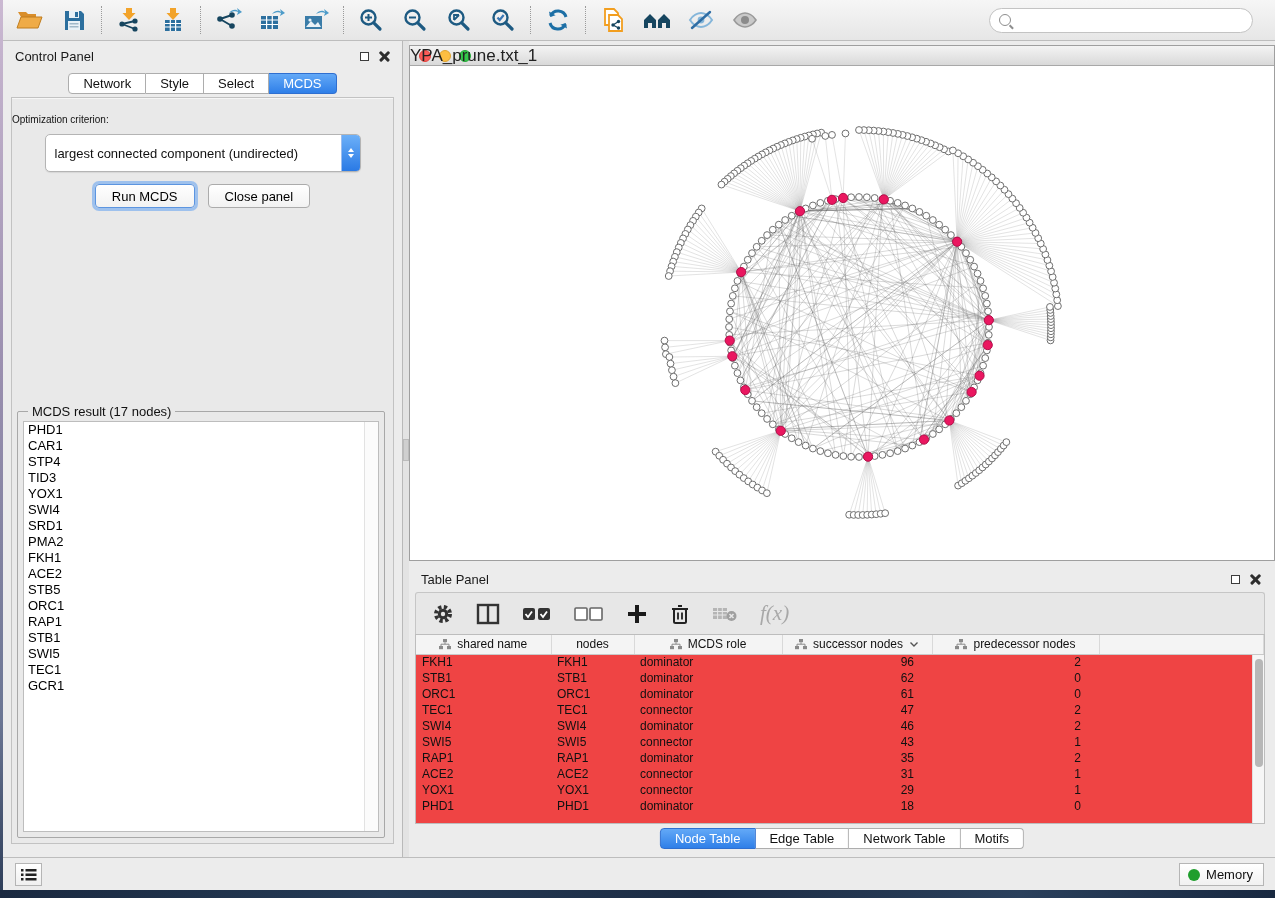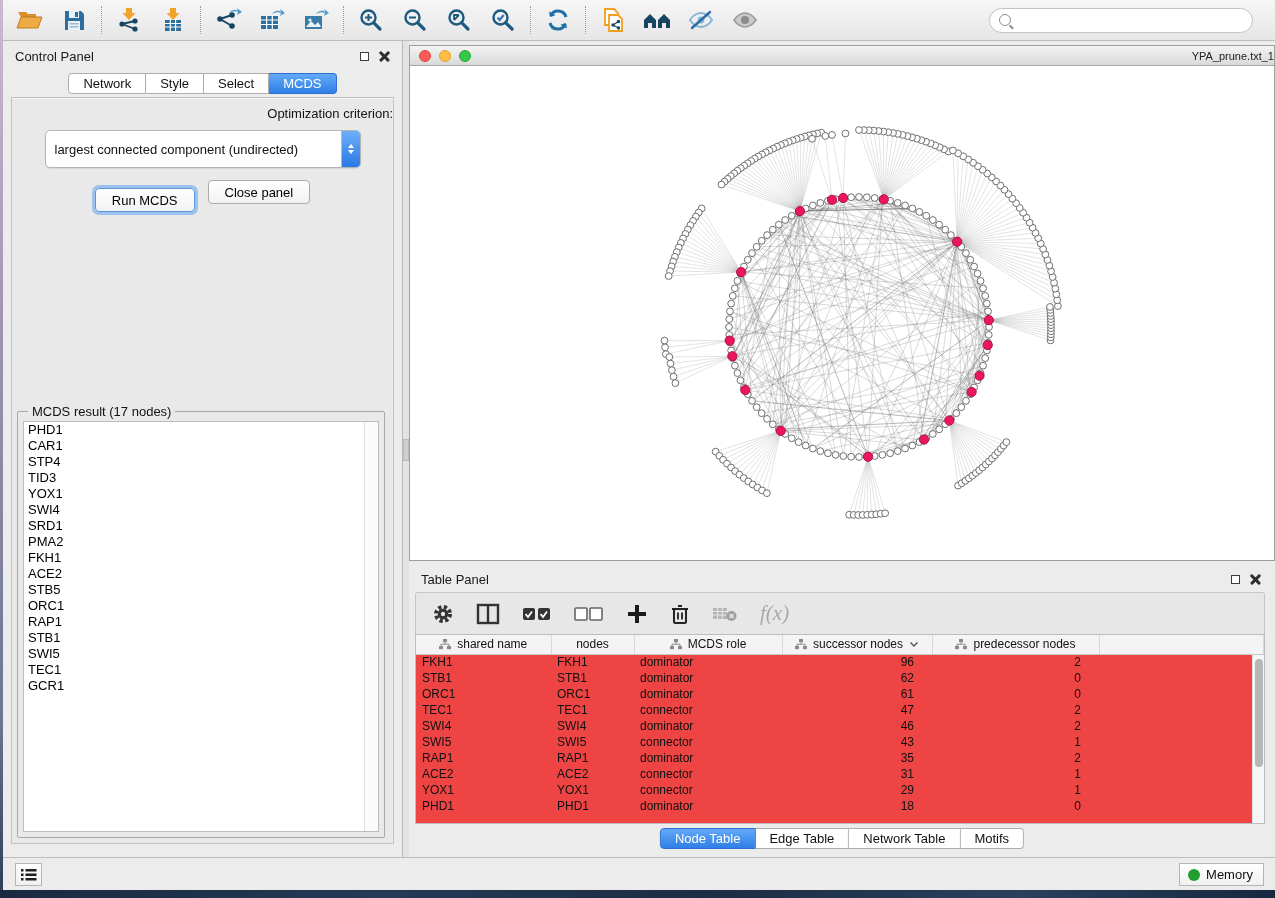--- a/index.html
+++ b/index.html
@@ -30,48 +30,48 @@
   .close-glyph::before,.close-glyph::after{ content:""; position:absolute; left:-1px; top:4px; width:13px; height:2.6px; background:#2e2e2e; border-radius:1px;}
   .close-glyph::before{ transform:rotate(45deg);} .close-glyph::after{ transform:rotate(-45deg);}
 
   .cp-tabs { position:absolute; left:0; right:0; top:32px; display:flex; justify-content:center; }
   .seg-tab { height:21px; line-height:19px; padding:0 14px; background:#fff; border:1px solid #adadad; border-left:none; font-size:13px; color:#111; text-align:center; }
   .seg-tab:first-child { border-left:1px solid #adadad; border-radius:4px 0 0 4px; }
   .seg-tab:last-child { border-radius:0 4px 4px 0; }
   .seg-tab.active { background:linear-gradient(#63a9f7,#2f7fe8); border-color:#2f6fd0; color:#fff; }
 
   .mcds-subpanel { position:absolute; left:8px; right:8px; top:56px; bottom:13px; background:#e9e9e9; border:1px solid #c2c2c2; box-shadow:inset 0 1px 0 #f6f6f6; }
-  .opt-label { text-align:right; margin-top:8px; font-size:13px; }
+  .opt-label { text-align:left; margin-top:16px; font-size:10px; }
   .dropdown { margin:9px auto 0; width:316px; height:38px; background:#fff; border:1px solid #b4b4b4; border-radius:5px; display:flex; align-items:center; overflow:hidden; box-shadow:0 1px 1px rgba(0,0,0,.08); }
   .dropdown .dd-text { flex:1; padding:0 9px; font-size:13px; white-space:nowrap; }
   .dd-stepper { width:19px; align-self:stretch; background:linear-gradient(#6cb0f8,#2a7ae5); display:flex; flex-direction:column; align-items:center; justify-content:center; gap:2px; border-left:1px solid #9bbdf0;}
   .dd-stepper i { width:0; height:0; border-left:3.5px solid transparent; border-right:3.5px solid transparent; }
   .dd-up { border-bottom:4px solid #fff; } .dd-down { border-top:4px solid #fff; }
   .btn-row { display:flex; justify-content:center; gap:13px; margin-top:12px; }
   .push-btn { height:24px; padding:0 16px; background:linear-gradient(#ffffff,#f2f2f2); border:1px solid #ababab; border-radius:4px; font-size:13px; }
-  .push-btn.focus { box-shadow:0 0 0 3px rgba(96,160,240,.55); border-color:#5c95e0;margin-top:8px; }
+  .push-btn.focus { box-shadow:0 0 0 3px rgba(96,160,240,.55); border-color:#5c95e0; }
 
   .mcds-fieldset { position:absolute; left:5px; right:8px; top:313px; bottom:5px; border:1px solid #a8a8a8; border-radius:2px; background:#e9e9e9; }
   .mcds-legend { position:absolute; top:-8px; left:10px; background:#e9e9e9; padding:0 4px; font-size:13px; }
   .mcds-list { position:absolute; left:5px; right:5px; top:9px; bottom:5px; background:#fff; border:1px solid #bdbdbd; overflow:hidden; }
   .mcds-item { font-size:13px; line-height:16px; padding-left:4px; color:#000; }
   .mcds-scroll { position:absolute; right:0; top:0; bottom:0; width:14px; background:#fbfbfb; border-left:1px solid #e2e2e2; }
 
   .splitter { position:absolute; left:403px; top:41px; width:6px; bottom:41px; background:#e3e3e3; }
   .split-handle { position:absolute; left:0; top:398px; width:6px; height:22px; background:#cfcfcf; border:1px solid #bbb; }
 
   
   .net-window { position:absolute; left:409px; top:45px; right:0; height:516px; border:1px solid #9f9f9f; }
   .net-titlebar { height:20px; background:linear-gradient(#f4f4f4,#d9d9d9); border-bottom:1px solid #a8a8a8; position:relative; display:flex; align-items:center; }
   .traffic { display:flex; gap:8px; margin-left:9px; }
   .light { width:12px; height:12px; border-radius:50%; }
   .light.red { background:#fc5b57; border:1px solid #e2443f;}
   .light.yellow { background:#fdbe41; border:1px solid #e0a32e;}
   .light.green { background:#34c84a; border:1px solid #27a83a;}
-  .net-title { position:absolute; left:0; right:0; text-align:right; font-size:11px; color:#222; }
+  .net-title { position:absolute; left:0; right:0; text-align:left; font-size:17px; color:#222; }
   .net-canvas { position:relative; height:494px; background:#fff; }
 
   
   .table-panel { position:absolute; left:409px; top:563px; right:0; bottom:41px; background:#ececec; }
   .tp-toolbar { position:absolute; left:6px; right:10px; top:29px; height:42px; background:#e7e7e7; border:1px solid #c6c6c6; border-bottom:none; border-radius:3px 3px 0 0; display:flex; align-items:center; gap:22px; padding:0 16px; }
   .tp-icon { display:flex; align-items:center; }
   .fx { font-family:"Liberation Serif", serif; font-style:italic; font-size:21px; color:#a8a8a8; }
   .tbl-wrap { position:absolute; left:6px; right:10px; top:71px; bottom:33px; background:#ef4444; border:1px solid #bdbdbd; overflow:hidden; }
   table.grid { border-collapse:collapse; width:100%; table-layout:fixed; }
   .grid th { height:19px; background:#f4f4f4; border-bottom:1px solid #c9c9c9; border-right:1px solid #d9d9d9; font-weight:normal; font-size:12px; color:#111; position:relative; }

